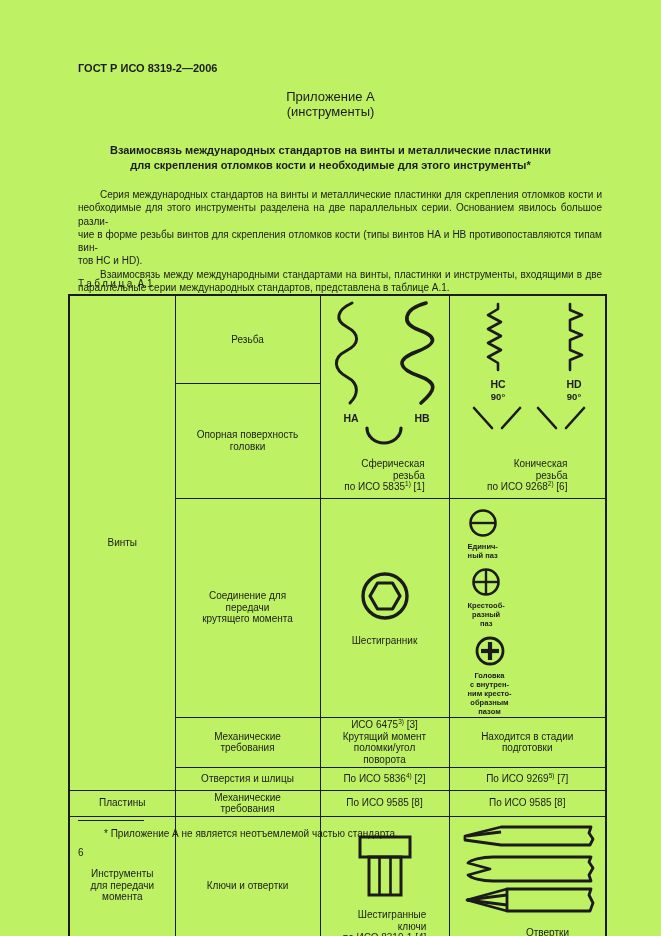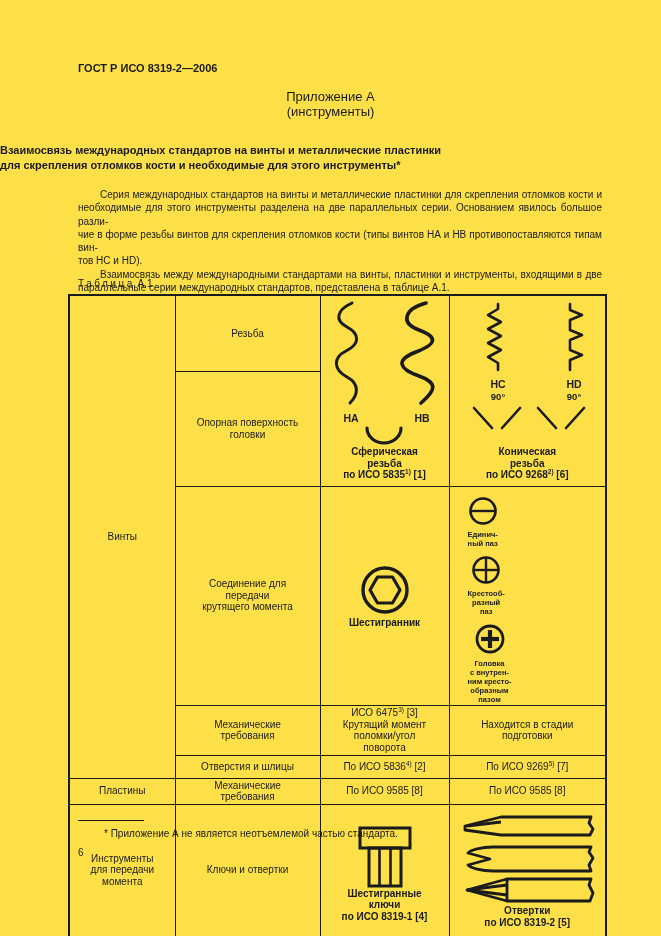--- a/index.html
+++ b/index.html
@@ -1,35 +1,35 @@
 <!DOCTYPE html>
 <html><head>
 <meta charset="utf-8">
 <style>
   html,body{margin:0;padding:0;background:#ffffff;}
   .page{
-    position:relative;width:661px;height:936px;background:#fde047;
+    position:relative;width:661px;height:936px;background:#bef264;
     font-family:"Liberation Sans","DejaVu Sans",sans-serif;color:#1b1b1b;overflow:hidden;
   }
   .doc-code{position:absolute;left:78px;top:62px;font-size:11px;font-weight:bold;}
   .annex{position:absolute;left:0;top:89px;width:100%;text-align:center;font-size:13px;font-weight:normal;line-height:15px;}
-  .main-title{position:absolute;left:0;top:143px;width:100%;text-align:left;font-size:11px;font-weight:bold;line-height:15px;}
+  .main-title{position:absolute;left:0;top:143px;width:100%;text-align:center;font-size:11px;font-weight:bold;line-height:15px;}
   .paras{position:absolute;left:78px;top:188px;width:524px;font-size:10px;line-height:13.3px;}
   .pline{text-align:justify;text-align-last:justify;}
   .pline.last{text-align-last:left;}
   .pline.indent{text-indent:22px;}
   .table-label{position:absolute;left:78px;top:278px;font-size:10px;}
   .table-label .sp{letter-spacing:2.5px;}
   table.t{position:absolute;left:68px;top:294px;width:537px;border-collapse:collapse;table-layout:fixed;border:2px solid #1b1b1b;}
   table.t td{border:1px solid #1b1b1b;font-size:10px;line-height:11.5px;text-align:center;vertical-align:middle;padding:1px 18px;}
   td.lab{font-weight:normal;}
   sup{font-size:6.5px;vertical-align:super;line-height:0;}
   .fig{display:flex;flex-direction:column;align-items:center;justify-content:space-between;height:100%;box-sizing:border-box;padding:3px 0 4px 0;}
   .fig-center{display:flex;flex-direction:column;align-items:center;justify-content:center;height:100%;box-sizing:border-box;}
-  .fig-caption{font-weight:bold;font-size:10px;line-height:11.5px;text-align:center;}
+  .fig-caption{font-weight:normal;font-size:10px;line-height:11.5px;text-align:right;margin-top:12px;}
   .slots{display:flex;flex-direction:column;justify-content:center;align-items:flex-start;gap:7px;height:100%;box-sizing:border-box;padding-top:8px;}
   .slot{display:flex;flex-direction:column;align-items:center;}
   .slot-label{font-size:7.5px;font-weight:bold;line-height:9px;margin-top:4px;text-align:center;}
   svg{display:block;}
   svg text{font-family:"Liberation Sans","DejaVu Sans",sans-serif;font-weight:bold;font-size:10.5px;fill:#1b1b1b;}
   .footnote-rule{position:absolute;left:78px;top:820px;width:66px;border-top:1.3px solid #1b1b1b;}
   .footnote{position:absolute;left:78px;top:828px;width:500px;font-size:10px;padding-left:26px;box-sizing:border-box;}
   .page-num{position:absolute;left:78px;top:847px;font-size:10px;}
 </style>
 </head>

